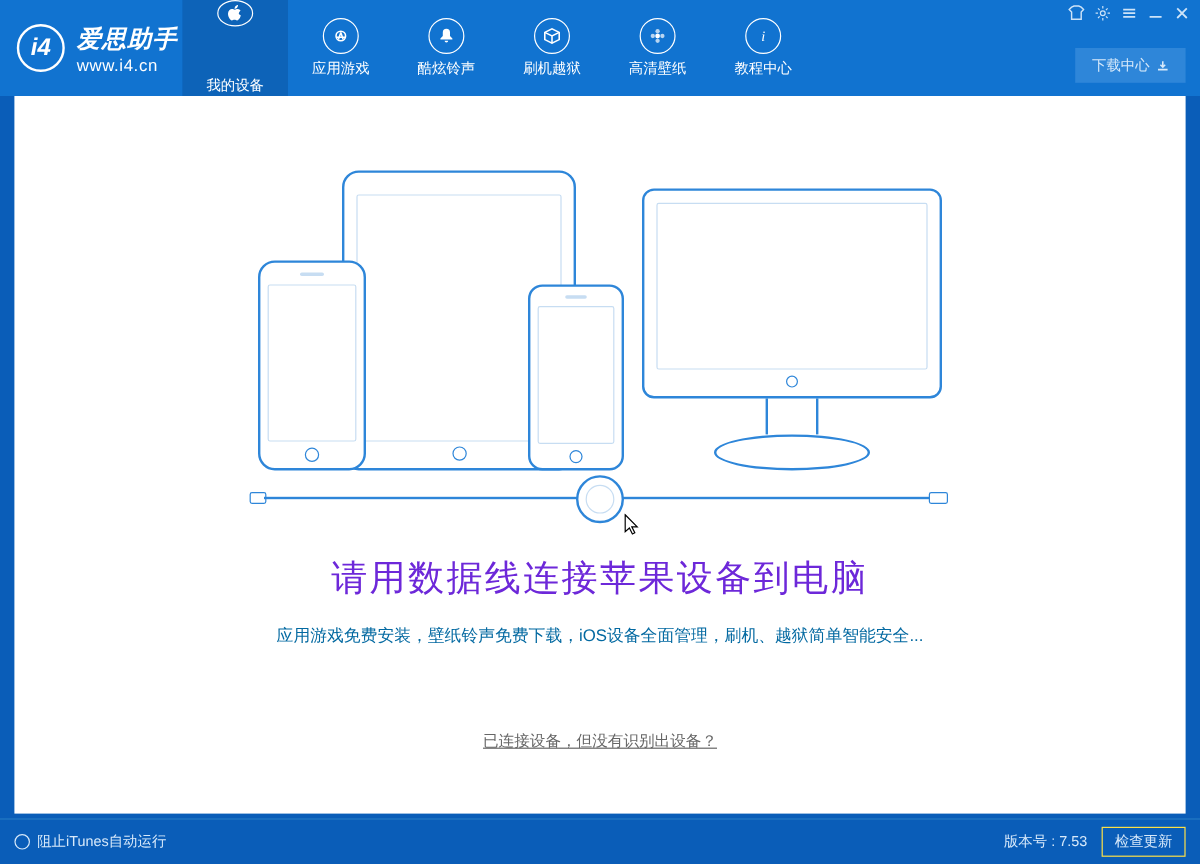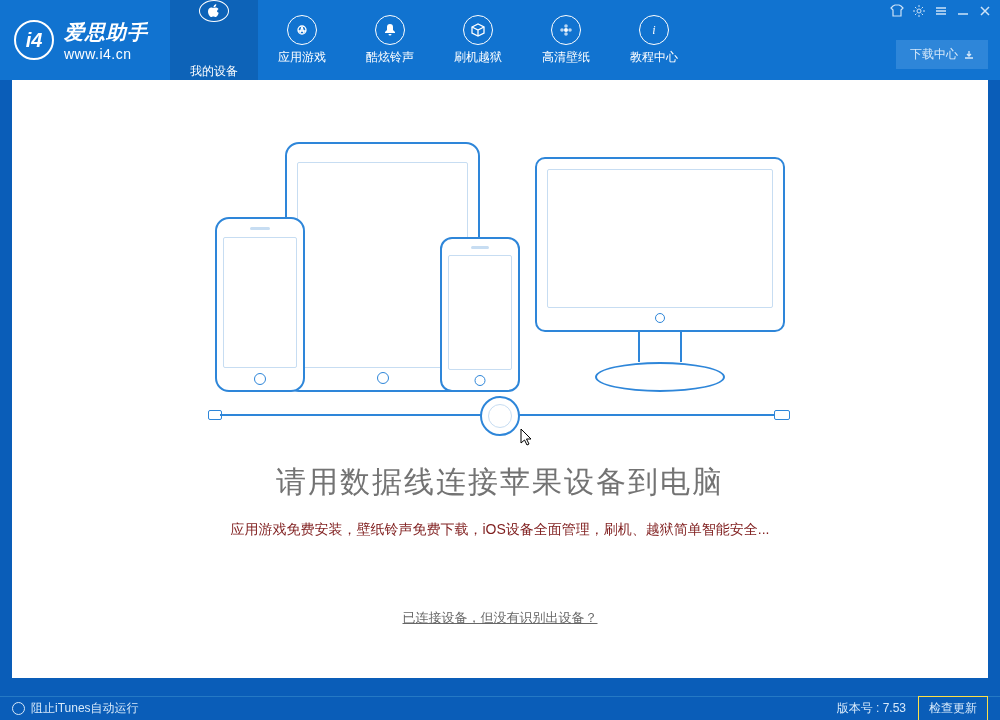--- a/index.html
+++ b/index.html
@@ -30,21 +30,21 @@
 }
 .header {
   background: #1173d0;
   height: 80px;
   display: flex;
   align-items: center;
 }
 .logo-area {
   display: flex;
   align-items: center;
-  padding: 0 22px 0 14px;
+  padding: 0 4px 0 14px;
   height: 100%;
 }
 .logo-icon {
   width: 40px; height: 40px;
   border: 2px solid #fff;
   border-radius: 50%;
   display: flex;
   align-items: center;
   justify-content: center;
   color: #fff;
@@ -272,40 +272,40 @@
   background: #fff;
 }
 .cable-circle::before {
   content: '';
   position: absolute;
   inset: 6px;
   border: 1.5px solid #c7ddf2;
   border-radius: 50%;
 }
 .main-title {
-  color: #737373;
+  color: #6d28d9;
   font-size: 30px;
   letter-spacing: 2px;
   margin-bottom: 18px;
 }
 .sub-title {
-  color: #7f1d1d;
+  color: #0369a1;
   font-size: 14px;
   margin-bottom: 70px;
 }
 .help-link {
   color: #666;
   font-size: 13px;
   text-decoration: underline;
   cursor: pointer;
 }
 .footer {
   position: absolute;
   bottom: 0; left: 0; right: 0;
-  height: 24px;
+  height: 38px;
   background: #0a5db8;
   border-top: 1px solid #2579c4;
   display: flex;
   align-items: center;
   padding: 0 12px;
   color: #d7e9fa;
   font-size: 12px;
 }
 .footer-left {
   display: flex;

